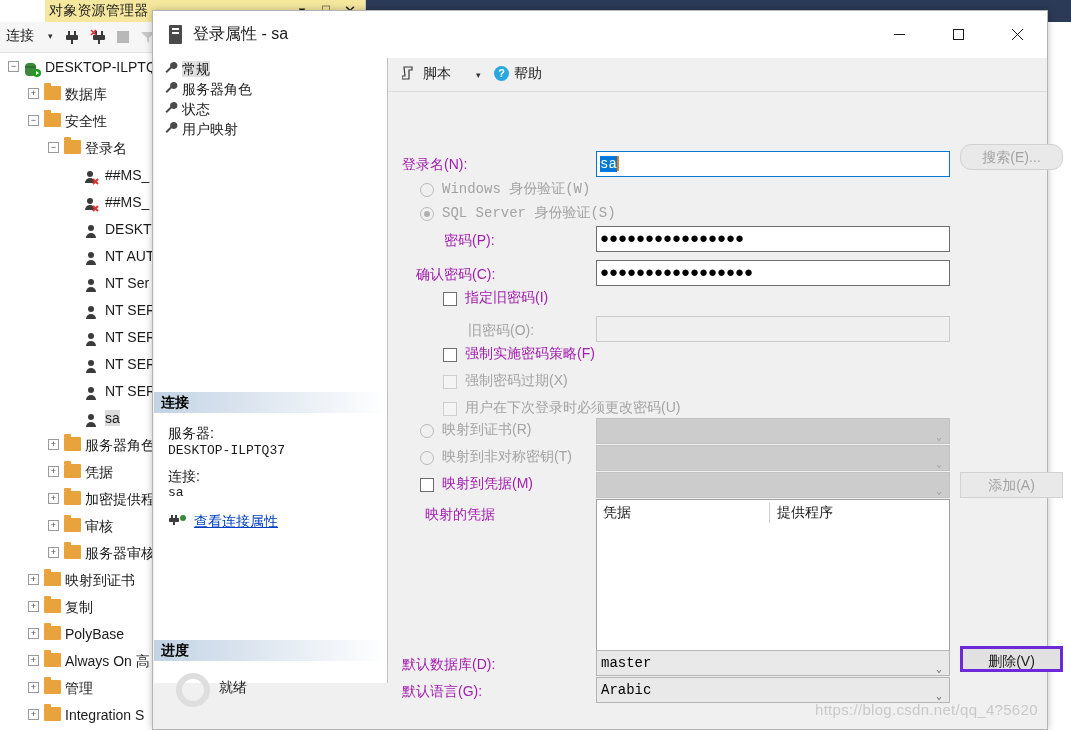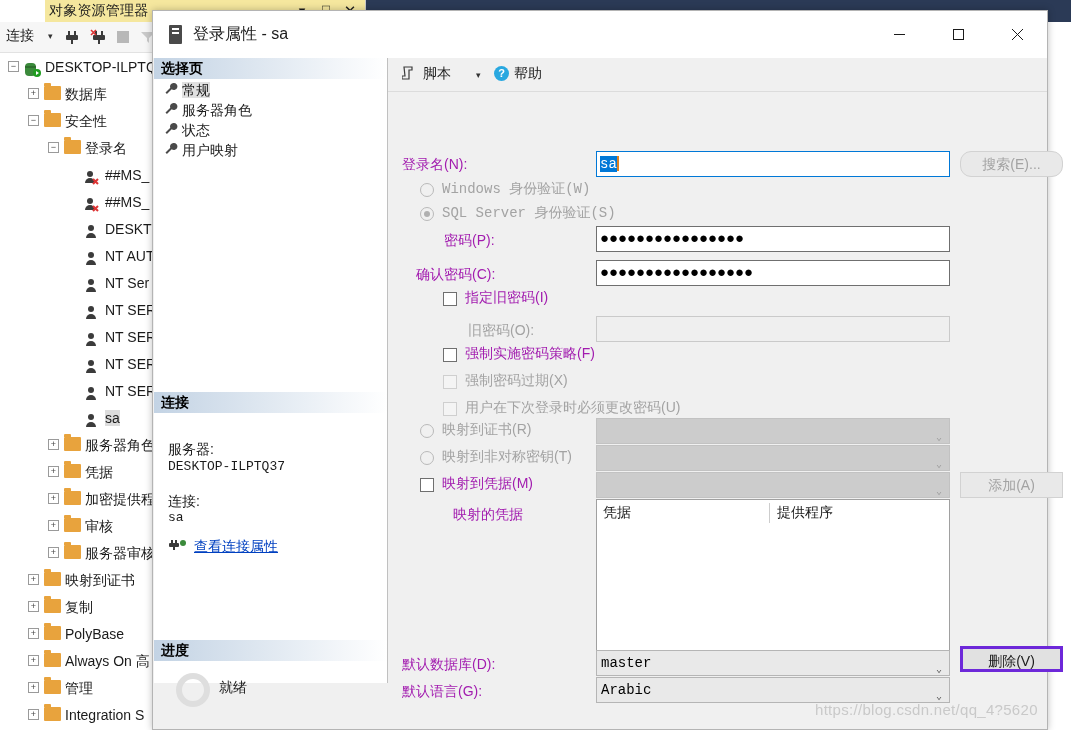--- a/index.html
+++ b/index.html
@@ -57,21 +57,21 @@
   #leftpane{position:absolute;left:1px;top:0;width:234px;height:100%;background:#fff;
     border-right:1px solid #c0c0c0;box-sizing:border-box;}
   .secthdr{height:21px;line-height:21px;font-weight:bold;font-size:14px;color:#000;
     padding-left:7px;background:linear-gradient(to right,#c3d3e4,#ffffff);}
   .pageitem{height:20px;line-height:20px;padding-left:10px;font-size:14px;color:#1b1b1b;white-space:nowrap;}
   .pageitem .wr{display:inline-block;width:18px;vertical-align:middle;}
   .pageitem .pl{vertical-align:middle;text-align:center;}
   .pageitem .pl.sel{background:#e0e0e0;}
   #conn-sect{position:absolute;left:0;top:334px;width:100%;}
   #conn-body{padding:10px 0 0 14px;font-size:14px;color:#1b1b1b;line-height:1.25;}
-  #conn-body .k{margin-top:18px;}
+  #conn-body .k{margin-top:2px;}
   #conn-body .v{font-family:"Liberation Mono","DejaVu Sans Mono",monospace;font-size:13px;margin-bottom:9px;}
   #viewconn{margin-top:4px;position:relative;padding-left:26px;height:20px;line-height:20px;}
   #viewconn a{color:#0040c0;text-decoration:underline;font-size:14px;}
   #prog-sect{position:absolute;left:0;top:582px;width:100%;}
   #prog-body{position:relative;height:62px;}
   .spinner{position:absolute;left:22px;top:12px;width:34px;height:34px;border-radius:50%;
     border:6px solid #dedede;box-sizing:border-box;}
   #prog-body .ready{position:absolute;left:65px;top:18px;font-size:14px;color:#1b1b1b;}
   
   #rightpane{position:absolute;left:235px;top:0;right:0;height:100%;background:#f0f0f0;}
@@ -251,21 +251,20 @@
     <button class="wbtn" id="w-close">
       <svg width="13" height="13" viewBox="0 0 13 13">
           <path d="M1 1 L12 12 M12 1 L1 12" stroke="#1b1b1b" stroke-width="1"></path>
         </svg>
     </button>
   </div>
 
   <div id="dlg-body">
 
     <div id="leftpane">
-      <div class="secthdr">选择页</div>
       <div id="pagelist">
           <div class="pageitem"><span class="wr"><svg width="14" height="13" viewBox="0 0 14 13">
                 <path d="M9.5 1 a3.5 3.5 0 0 0 -3.2 4.8 L1.5 10.6 l1.4 1.4 l4.8 -4.8 A3.5 3.5 0 1 0 9.5 1 z" fill="#4a4a4a"></path>
               </svg></span><span class="pl sel">常规</span></div>
           <div class="pageitem"><span class="wr"><svg width="14" height="13" viewBox="0 0 14 13">
                 <path d="M9.5 1 a3.5 3.5 0 0 0 -3.2 4.8 L1.5 10.6 l1.4 1.4 l4.8 -4.8 A3.5 3.5 0 1 0 9.5 1 z" fill="#4a4a4a"></path>
               </svg></span><span class="pl">服务器角色</span></div>
           <div class="pageitem"><span class="wr"><svg width="14" height="13" viewBox="0 0 14 13">
                 <path d="M9.5 1 a3.5 3.5 0 0 0 -3.2 4.8 L1.5 10.6 l1.4 1.4 l4.8 -4.8 A3.5 3.5 0 1 0 9.5 1 z" fill="#4a4a4a"></path>
               </svg></span><span class="pl">状态</span></div>
@@ -318,21 +317,21 @@
         <span class="h-ico">?</span>
         <span class="h-txt">帮助</span>
       </div>
 
       <div id="form">
 
         <div class="flabel" style="left:14px;top:64px;">登录名(N):</div>
         <div class="fin focus" style="left:208px;top:59px;width:354px;">
           <span class="sel-text">sa</span><span class="caret"></span>
         </div>
-        <button class="btn dis" style="left:572px;top:59px;width:103px;border-radius:11px;">搜索(E)...</button>
+        <button class="btn dis" style="left:572px;top:52px;width:103px;border-radius:11px;">搜索(E)...</button>
 
         <div class="radio" style="left:32px;top:91px;"></div>
         <div class="flabel dis mono" style="left:54px;top:88px;">Windows 身份验证(W)</div>
         <div class="radio on" style="left:32px;top:115px;"></div>
         <div class="flabel dis mono" style="left:54px;top:112px;">SQL Server 身份验证(S)</div>
 
         <div class="flabel" style="left:56px;top:140px;">密码(P):</div>
         <div class="fin" style="left:208px;top:134px;width:354px;">
           <span class="dots">●●●●●●●●●●●●●●●●</span>
         </div>
@@ -365,21 +364,21 @@
             <span class="arw">⌄</span>
           </div>
 
         <div class="cb" style="left:32px;top:386px;"></div>
         <div class="flabel" style="left:54px;top:383px;">映射到凭据(M)</div>
         <div class="combo dis" style="left:208px;top:380px;width:354px;">
             <span class="arw">⌄</span>
           </div>
         <button class="btn dis" style="left:572px;top:380px;width:103px;">添加(A)</button>
 
-        <div class="flabel" style="left:65px;top:414px;">映射的凭据</div>
+        <div class="flabel" style="left:37px;top:414px;">映射的凭据</div>
         <div id="credgrid" style="left:208px;top:407px;width:354px;height:173px;">
           <div class="ghdr">
             <span class="gh1">凭据</span>
             <span class="gsep"></span>
             <span class="gh2">提供程序</span>
           </div>
         </div>
         <button class="btn" style="left:572px;top:554px;width:103px;">删除(V)</button>
 
         <div class="flabel" style="left:14px;top:564px;">默认数据库(D):</div>

